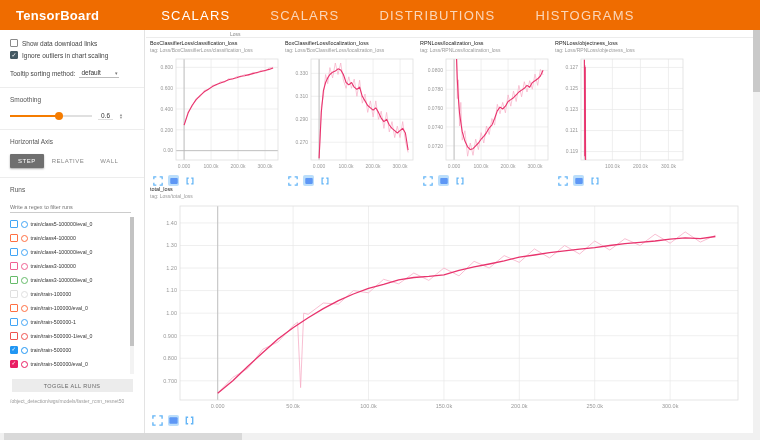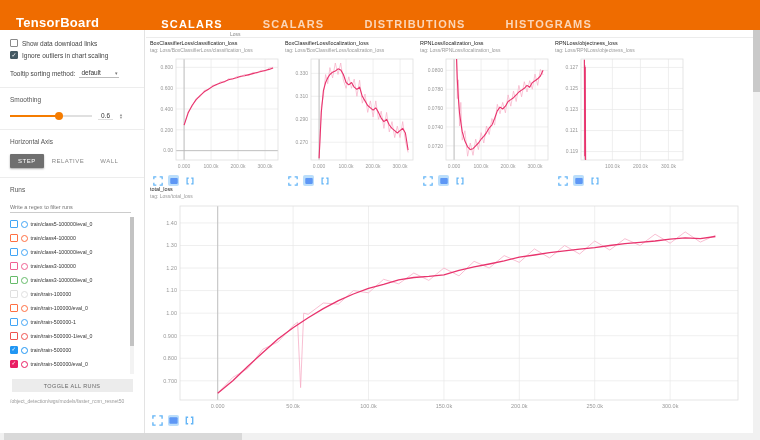--- a/index.html
+++ b/index.html
@@ -1,23 +1,23 @@
 <!DOCTYPE html>
 <html><head>
 <meta charset="utf-8">
 <style>
   *{margin:0;padding:0;box-sizing:border-box}
   body{background:#e9e9e9;font-family:"Liberation Sans",sans-serif}
   .app{position:relative;width:760px;height:440px;background:#fff;overflow:hidden}
 
   
-  header{position:absolute;top:0;left:0;right:0;height:30px;background:#ef6c00;display:flex;align-items:flex-end;z-index:5}
+  header{position:absolute;top:0;left:0;right:0;height:30px;background:#ef6c00;display:flex;align-items:center;z-index:5}
   .logo{margin-left:16px;font-size:13px;font-weight:bold;color:#fff;letter-spacing:.3px}
   .tabs{margin-left:62px;display:flex;gap:40px}
-  .tab{font-size:11px;font-weight:bold;letter-spacing:1.2px;color:rgba(255,255,255,.72);cursor:pointer}
+  .tab{font-size:13px;font-weight:normal;letter-spacing:1.2px;color:rgba(255,255,255,.72);cursor:pointer}
   .tab.active{color:#fff}
 
   
   .sidebar{position:absolute;top:30px;left:0;width:145px;bottom:7px;background:#fff;border-right:1px solid #e3e3e3;font-size:6.5px;color:#444;overflow:hidden}
   .sec{padding:5px 10px;border-bottom:1px solid #ededed}
   .ckrow{display:flex;align-items:center;gap:4px;margin:4px 0;cursor:pointer}
   .cb{width:8px;height:8px;border:1px solid #8a8a8a;border-radius:1px;flex:0 0 auto;font-size:6px;line-height:7px;text-align:center;color:#fff}
   .cb.on{background:#455a64;border-color:#455a64}
   .cb.on::after{content:"\2713"}
   .tooltip-row{margin:9px 0 4px;display:flex;align-items:center;gap:4px}

